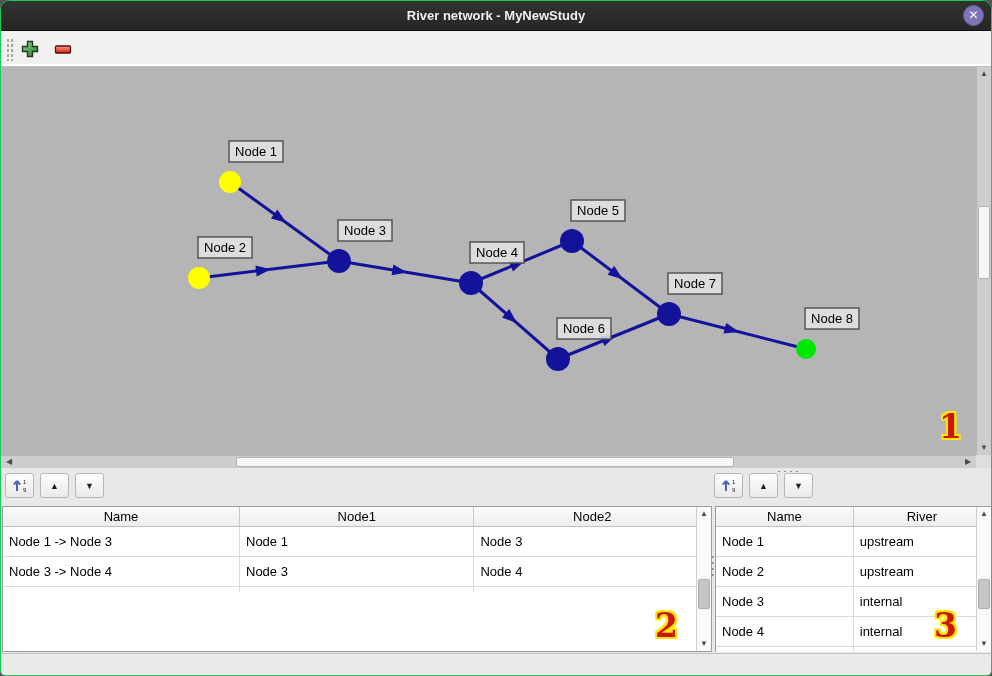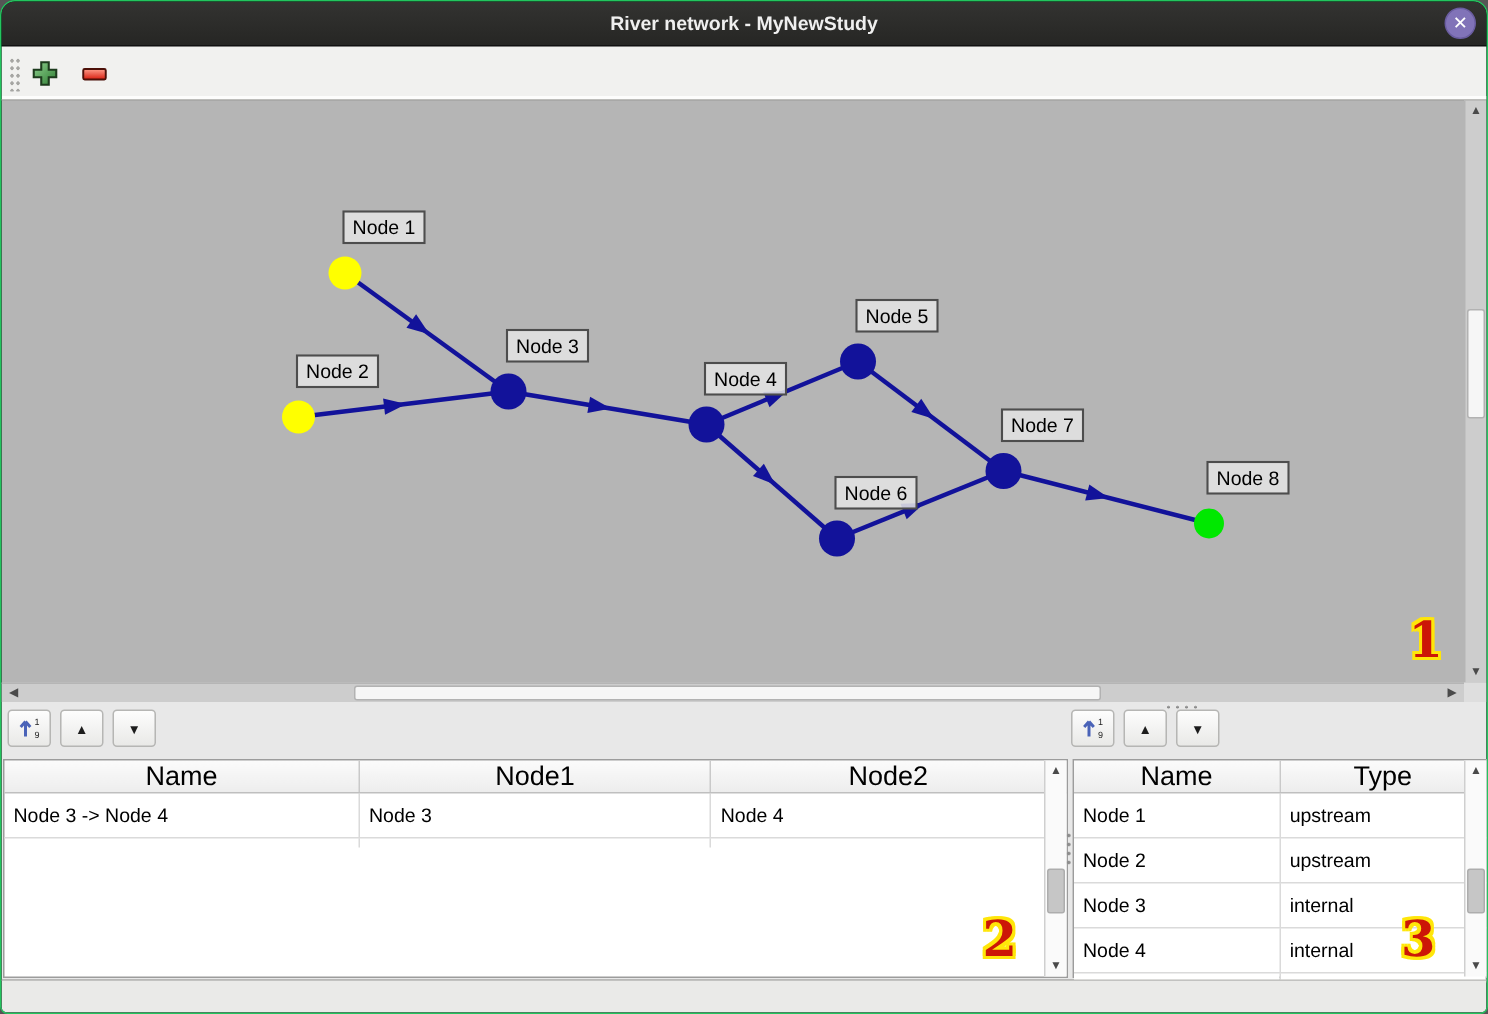--- a/index.html
+++ b/index.html
@@ -92,21 +92,21 @@
   .tri { font-size:9px; color:#1c1c1c; }
 
   .grid {
     position:absolute; top:38px; background:#fff;
     border:1px solid #9c9c9c; font-size:13px; color:#000;
   }
   #branches-grid { left:1px;  width:710px; height:146px; }
   #nodes-grid    { left:714px; width:277px; height:146px; }
   .grid table { border-collapse:collapse; table-layout:fixed; width:100%; }
   .grid th {
-    height:19px; font-weight:normal; font-size:18px;
+    height:19px; font-weight:normal; font-size:13px;
     background:linear-gradient(#fbfbfb,#ededed);
     border-right:1px solid #c9c9c9; border-bottom:1px solid #bfbfbf;
     overflow:hidden; white-space:nowrap;
   }
   .grid td {
     height:30px; padding-left:6px;
     border-right:1px solid #dadada; border-bottom:1px solid #dadada;
     overflow:hidden; white-space:nowrap; background:#fff;
   }
   .grid tr.partial td { height:6px; border-bottom:none; }
@@ -302,20 +302,25 @@
             <col style="width:230px">
             <col style="width:232px">
           </colgroup>
         <tbody>
             <tr>
           <th>Name</th>
           <th>Node1</th>
           <th>Node2</th>
         </tr>
         <tr>
+          <td>Node 1 -&gt; Node 3</td>
+          <td>Node 1</td>
+          <td>Node 3</td>
+        </tr>
+        <tr>
           <td>Node 3 -&gt; Node 4</td>
           <td>Node 3</td>
           <td>Node 4</td>
         </tr>
         <tr class="partial">
           <td></td>
               <td></td>
               <td></td>
         </tr>
       </tbody>
@@ -331,21 +336,21 @@
 
     <div class="grid" id="nodes-grid">
       <table>
         <colgroup>
             <col style="width:130px">
             <col style="width:130px">
           </colgroup>
         <tbody>
             <tr>
           <th>Name</th>
-          <th>Type</th>
+          <th>River</th>
         </tr>
         <tr>
           <td>Node 1</td>
           <td>upstream</td>
         </tr>
         <tr>
           <td>Node 2</td>
           <td>upstream</td>
         </tr>
         <tr>

